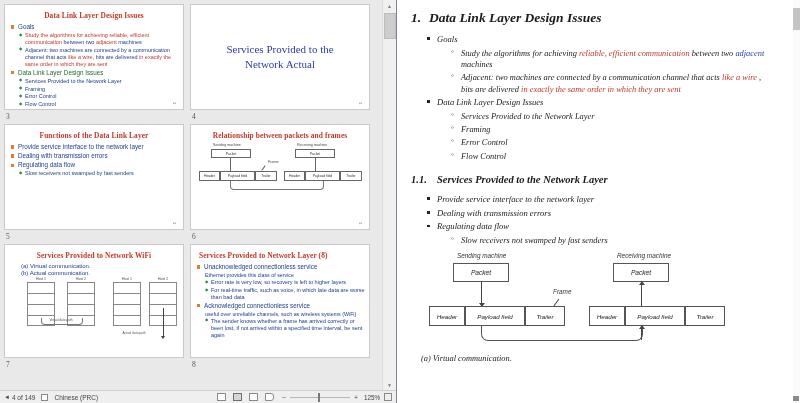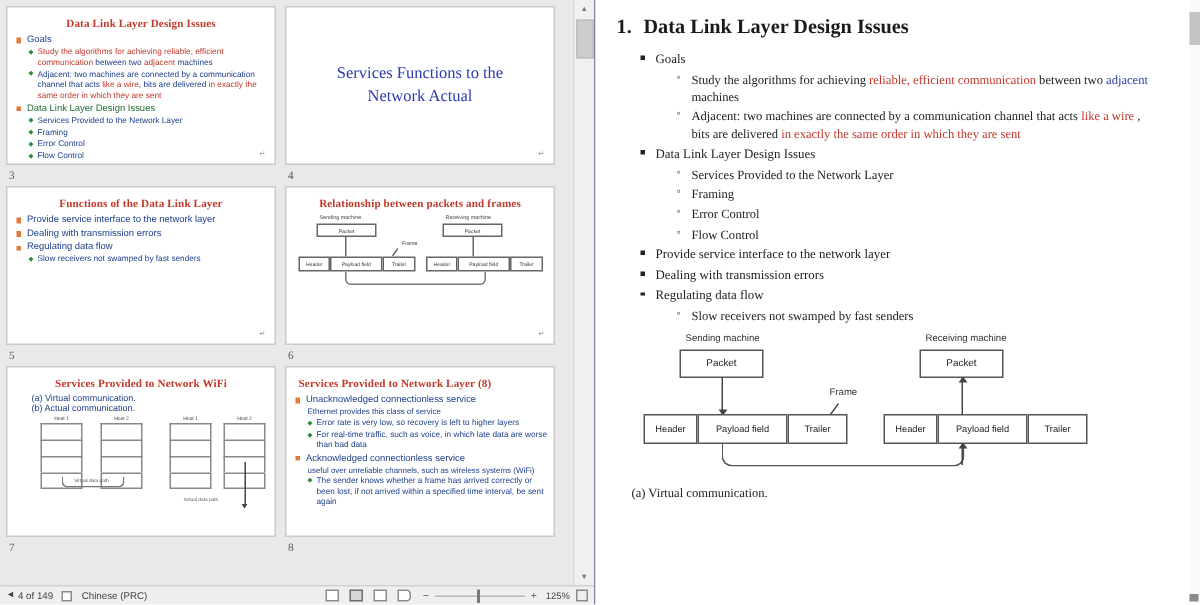--- a/index.html
+++ b/index.html
@@ -140,21 +140,21 @@
     position:absolute;top:1px;left:1px;width:10px;height:24px;background:#cdcdcd;border:1px solid #bdbdbd;
   }
   .vscroll .arr{
     position:absolute;left:0;width:13px;height:11px;display:flex;
     align-items:center;justify-content:center;font-size:5px;color:#777;
   }
   .vscroll .arr.bot{bottom:0;}
 
   
   .right-pane{
-    position:relative;flex:1;height:403px;background:#fff;overflow:hidden;
+    position:relative;flex:1;height:403px;background:#fff;overflow:hidden;font-style:italic;
   }
   .doc{padding:8px 18px 0 14px;}
   .h1{
     font-family:"Liberation Serif",serif;font-weight:bold;font-size:13.5px;
     color:#1a1a1a;margin:2px 0 8px 0;
   }
   .h1 .num{display:inline-block;width:18px;}
   .h2{
     font-family:"Liberation Serif",serif;font-weight:bold;font-size:10.5px;
     color:#1a1a1a;margin:12px 0 9px 0;
@@ -237,21 +237,21 @@
             <div class="b2">Flow Control</div>
             <div class="slide-corner">↵</div>
           </div>
           <div class="slide-num">3</div>
         </div>
 
         <div class="slide-cell">
           <div class="slide">
             <div class="title-slide">
               <span>
-                <span>Services Functions to the</span><br>
+                <span>Services Provided to the</span><br>
                 <span>Network Actual</span>
               </span>
             </div>
             <div class="slide-corner">↵</div>
           </div>
           <div class="slide-num">4</div>
         </div>
 
         <div class="slide-cell">
           <div class="slide">
@@ -393,20 +393,23 @@
 
       <div class="d-l1">Goals</div>
       <div class="d-l2">Study the algorithms for achieving <span class="hl-red">reliable, efficient communication</span> between two <span class="hl-blue">adjacent</span> machines</div>
       <div class="d-l2">Adjacent: two machines are connected by a communication channel that acts <span class="hl-red">like a wire</span> , bits are delivered <span class="hl-red">in exactly the same order in which they are sent</span></div>
       <div class="d-l1">Data Link Layer Design Issues</div>
       <div class="d-l2">Services Provided to the Network Layer</div>
       <div class="d-l2">Framing</div>
       <div class="d-l2">Error Control</div>
       <div class="d-l2">Flow Control</div>
 
+      <div class="h2">
+        <span class="num">1.1.</span><span>Services Provided to the Network Layer</span>
+      </div>
 
 
       <div class="d-l1">Provide service interface to the network layer</div>
       <div class="d-l1">Dealing with transmission errors</div>
       <div class="d-l1">Regulating data flow</div>
       <div class="d-l2">Slow receivers not swamped by fast senders</div>
 
 
       <div class="dia">
         <div class="d-lbl" style="left:36px;top:0;">Sending machine</div>

